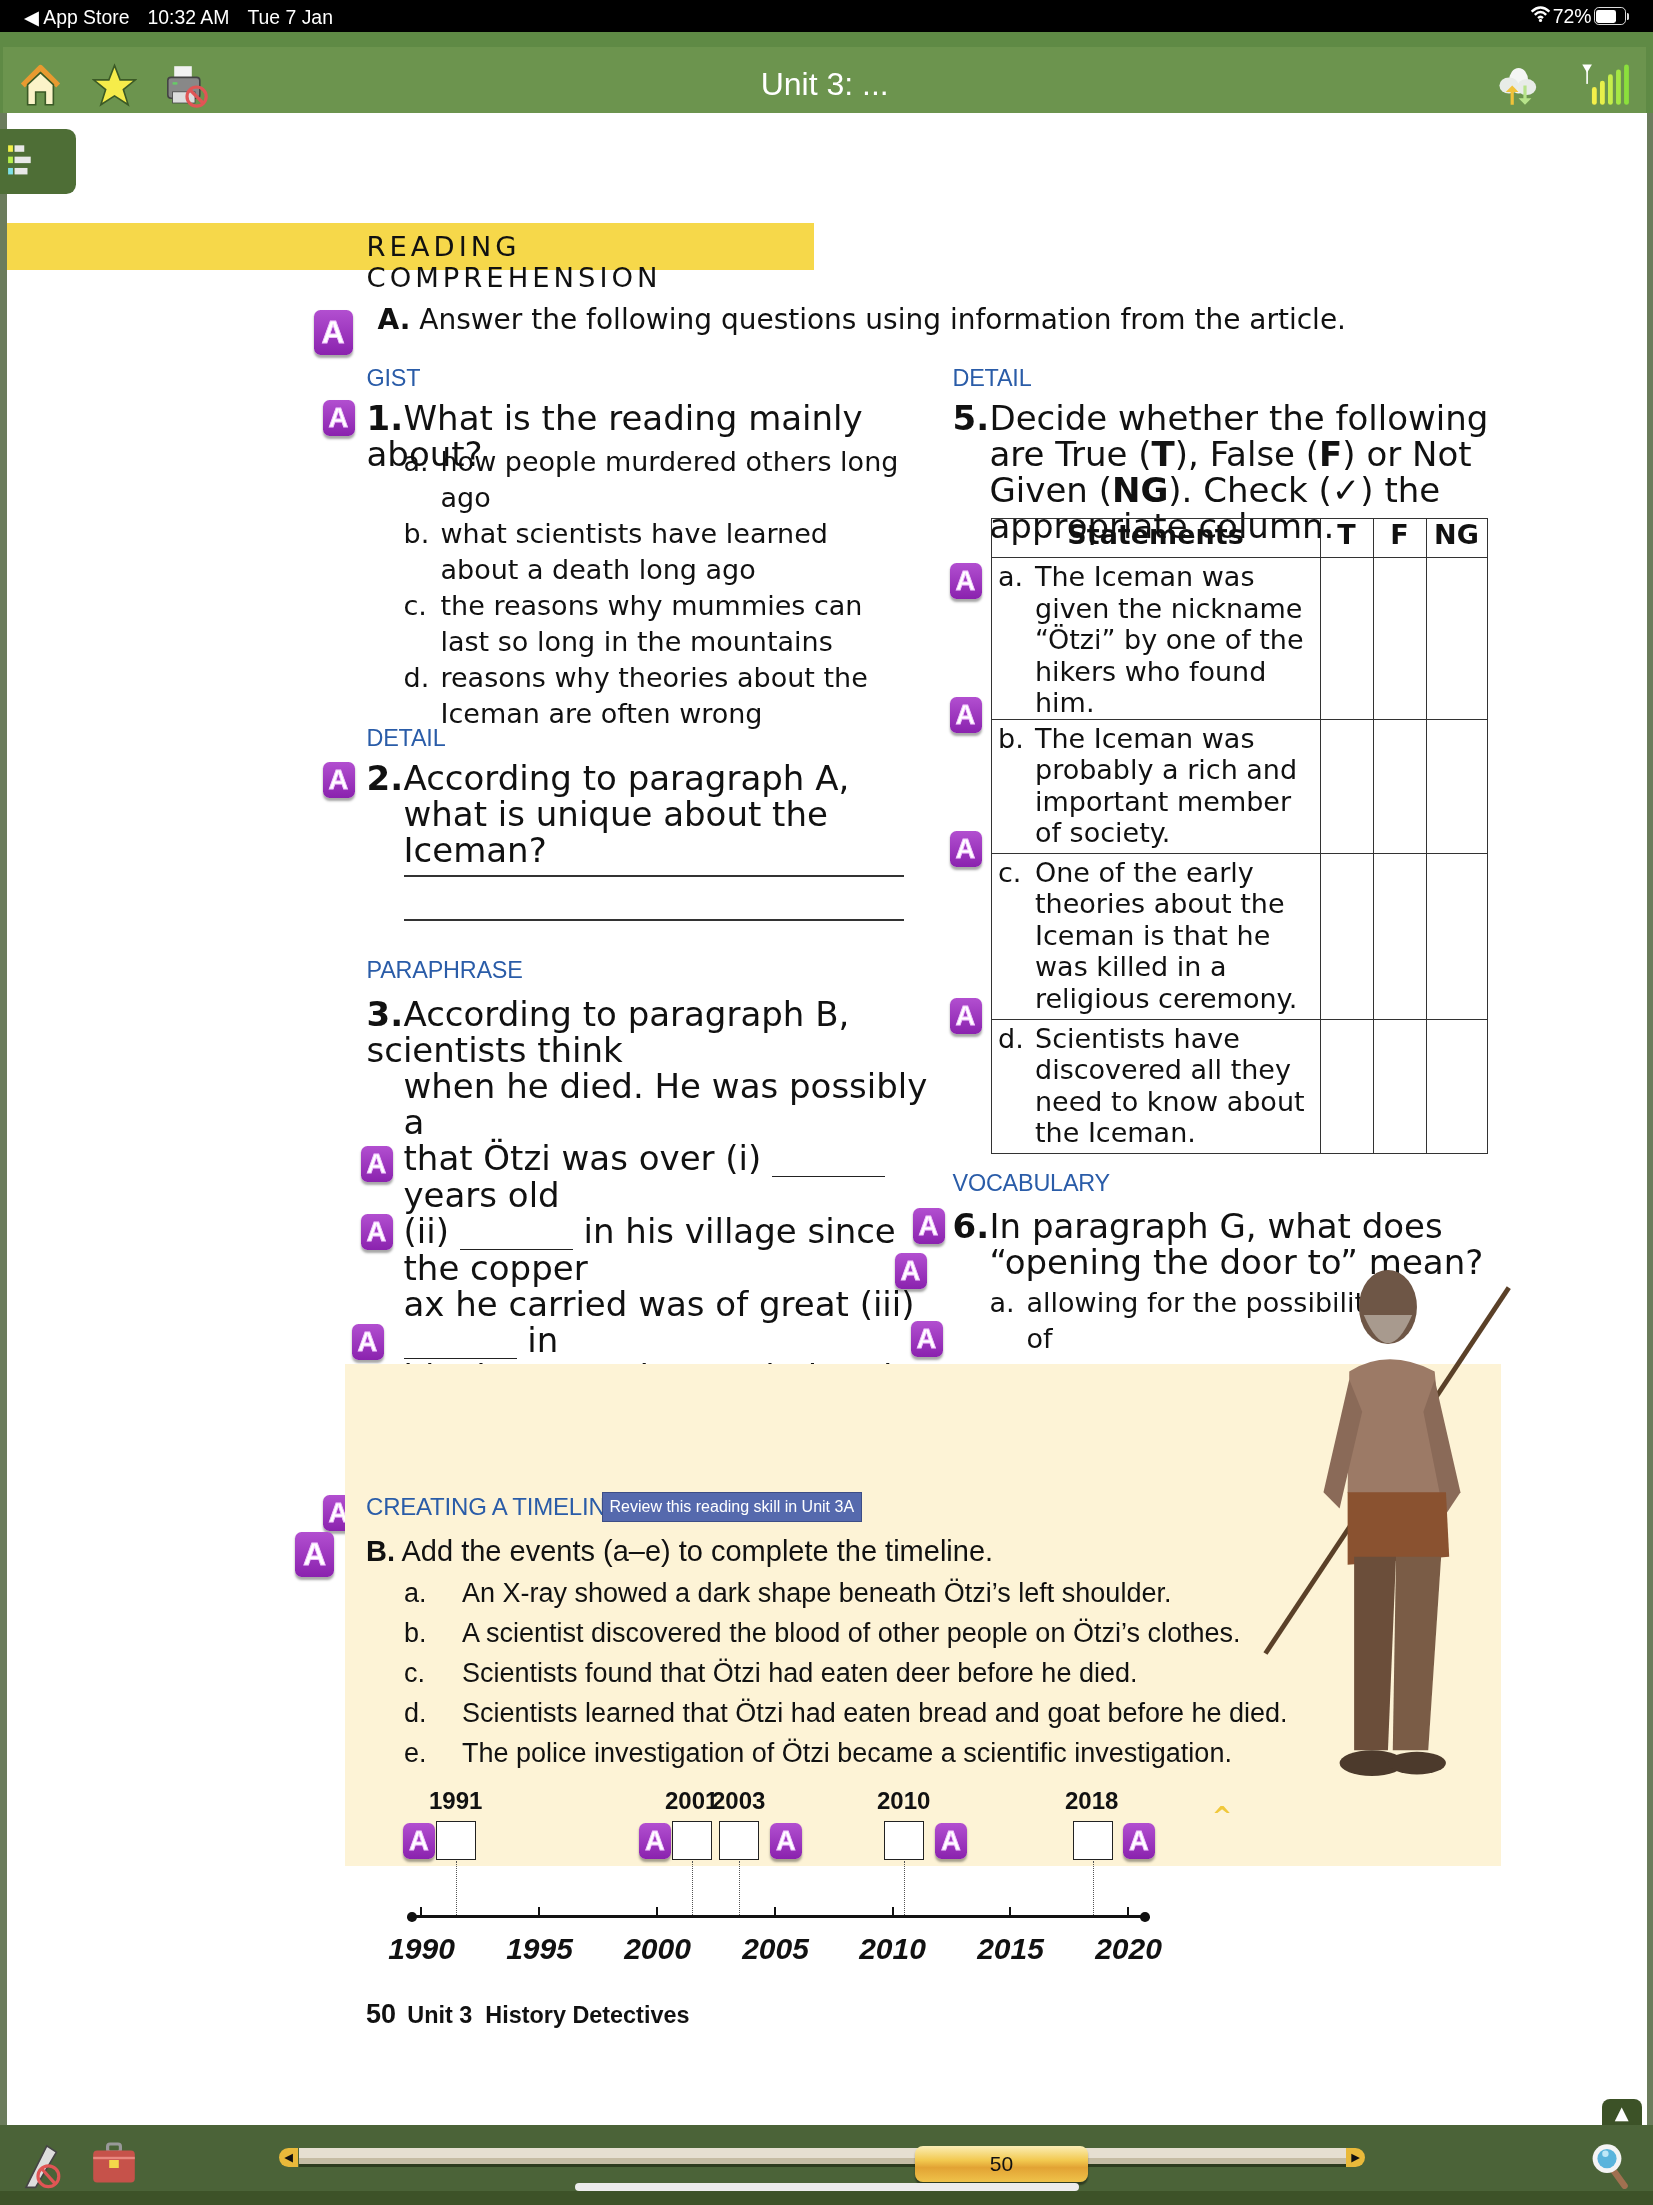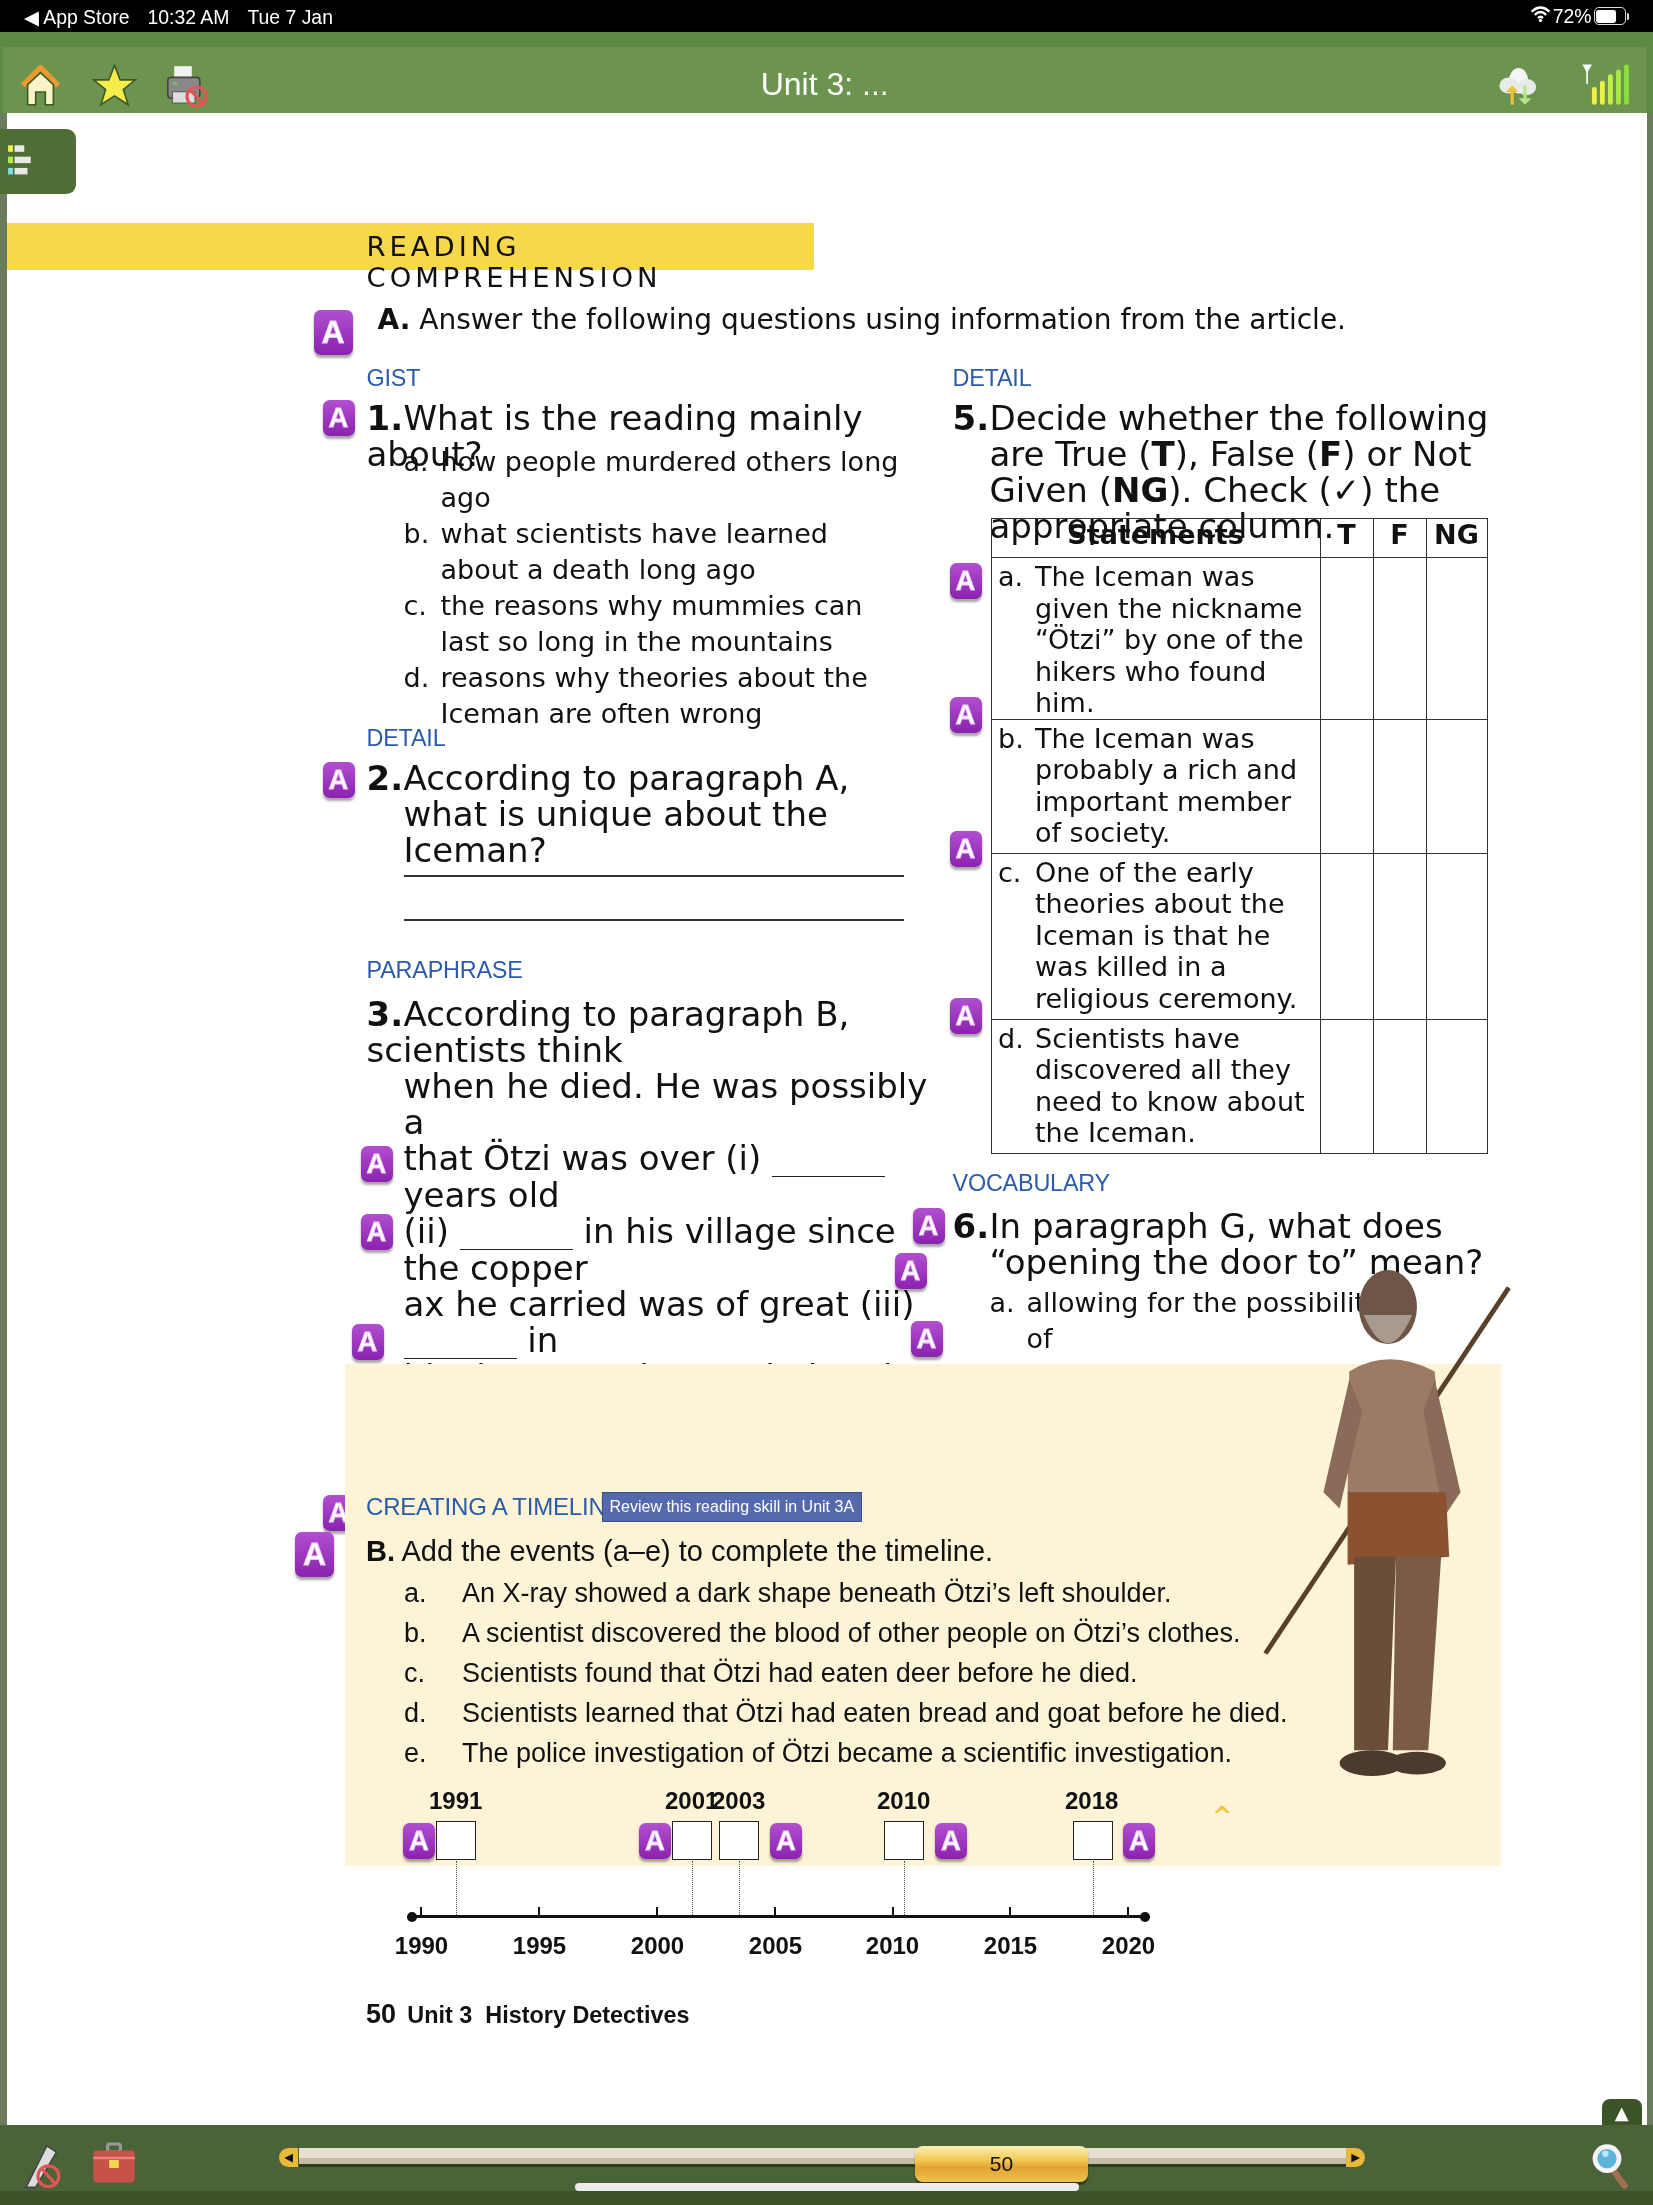--- a/index.html
+++ b/index.html
@@ -58,21 +58,21 @@
   .timeline-panel { position: absolute; left: 345px; top: 1364px; width: 1156px; height: 502px; background: #fdf3d6; }
   .review-chip { display: inline-block; background: #5569ad; color: #fff; font-family: "Liberation Sans", sans-serif; font-size: 16px; padding: 4.8px 6.5px; border: 0.8px solid #3d4d86; }
   .event { font-family: "Liberation Sans", sans-serif; font-size: 27px; line-height: 40px; display: flex; }
   .event .lt { width: 58px; flex: none; }
   .tl-year { position: absolute; font-family: "Liberation Sans", sans-serif; font-weight: bold; font-size: 24px; }
   .tl-box { position: absolute; width: 40px; height: 39px; background: #fff; border: 1.6px solid #222; cursor: pointer; }
   .tl-dot { position: absolute; width: 0; border-left: 1.6px dotted #555; }
   .tl-axis { position: absolute; height: 3.2px; background: #111; }
   .tl-tick { position: absolute; width: 1.6px; height: 11.3px; background: #111; }
   .tl-end { position: absolute; width: 9.7px; height: 9.7px; border-radius: 50%; background: #111; }
-  .tl-label { position: absolute; font-family: "Liberation Sans", sans-serif; font-weight: bold; font-size: 24px; width: 73px; margin-left: -36px; text-align: center; }
+  .tl-label { position: absolute; font-family: "Liberation Sans", sans-serif; font-weight: bold; font-size: 30px; width: 73px; margin-left: -36px; text-align: center; font-style: italic; }
 
   .caption { position: absolute; left: 1246px; top: 1800px; width: 258px; font-weight: bold; font-size: 25px; line-height: 33px; }
   .caption .caret { position: absolute; left: -34px; top: 0; color: #f0c83b; font-size: 24px; }
 
   .iceman { position: absolute; left: 1259px; top: 1250px; width: 274px; height: 533px; }
 
   .footer-text { position: absolute; left: 366px; top: 1999px; font-family: "Liberation Sans", sans-serif; font-weight: bold; font-size: 23.4px; }
   .footer-text .pnum { font-size: 27px; margin-right: 11.3px; }
 
   

